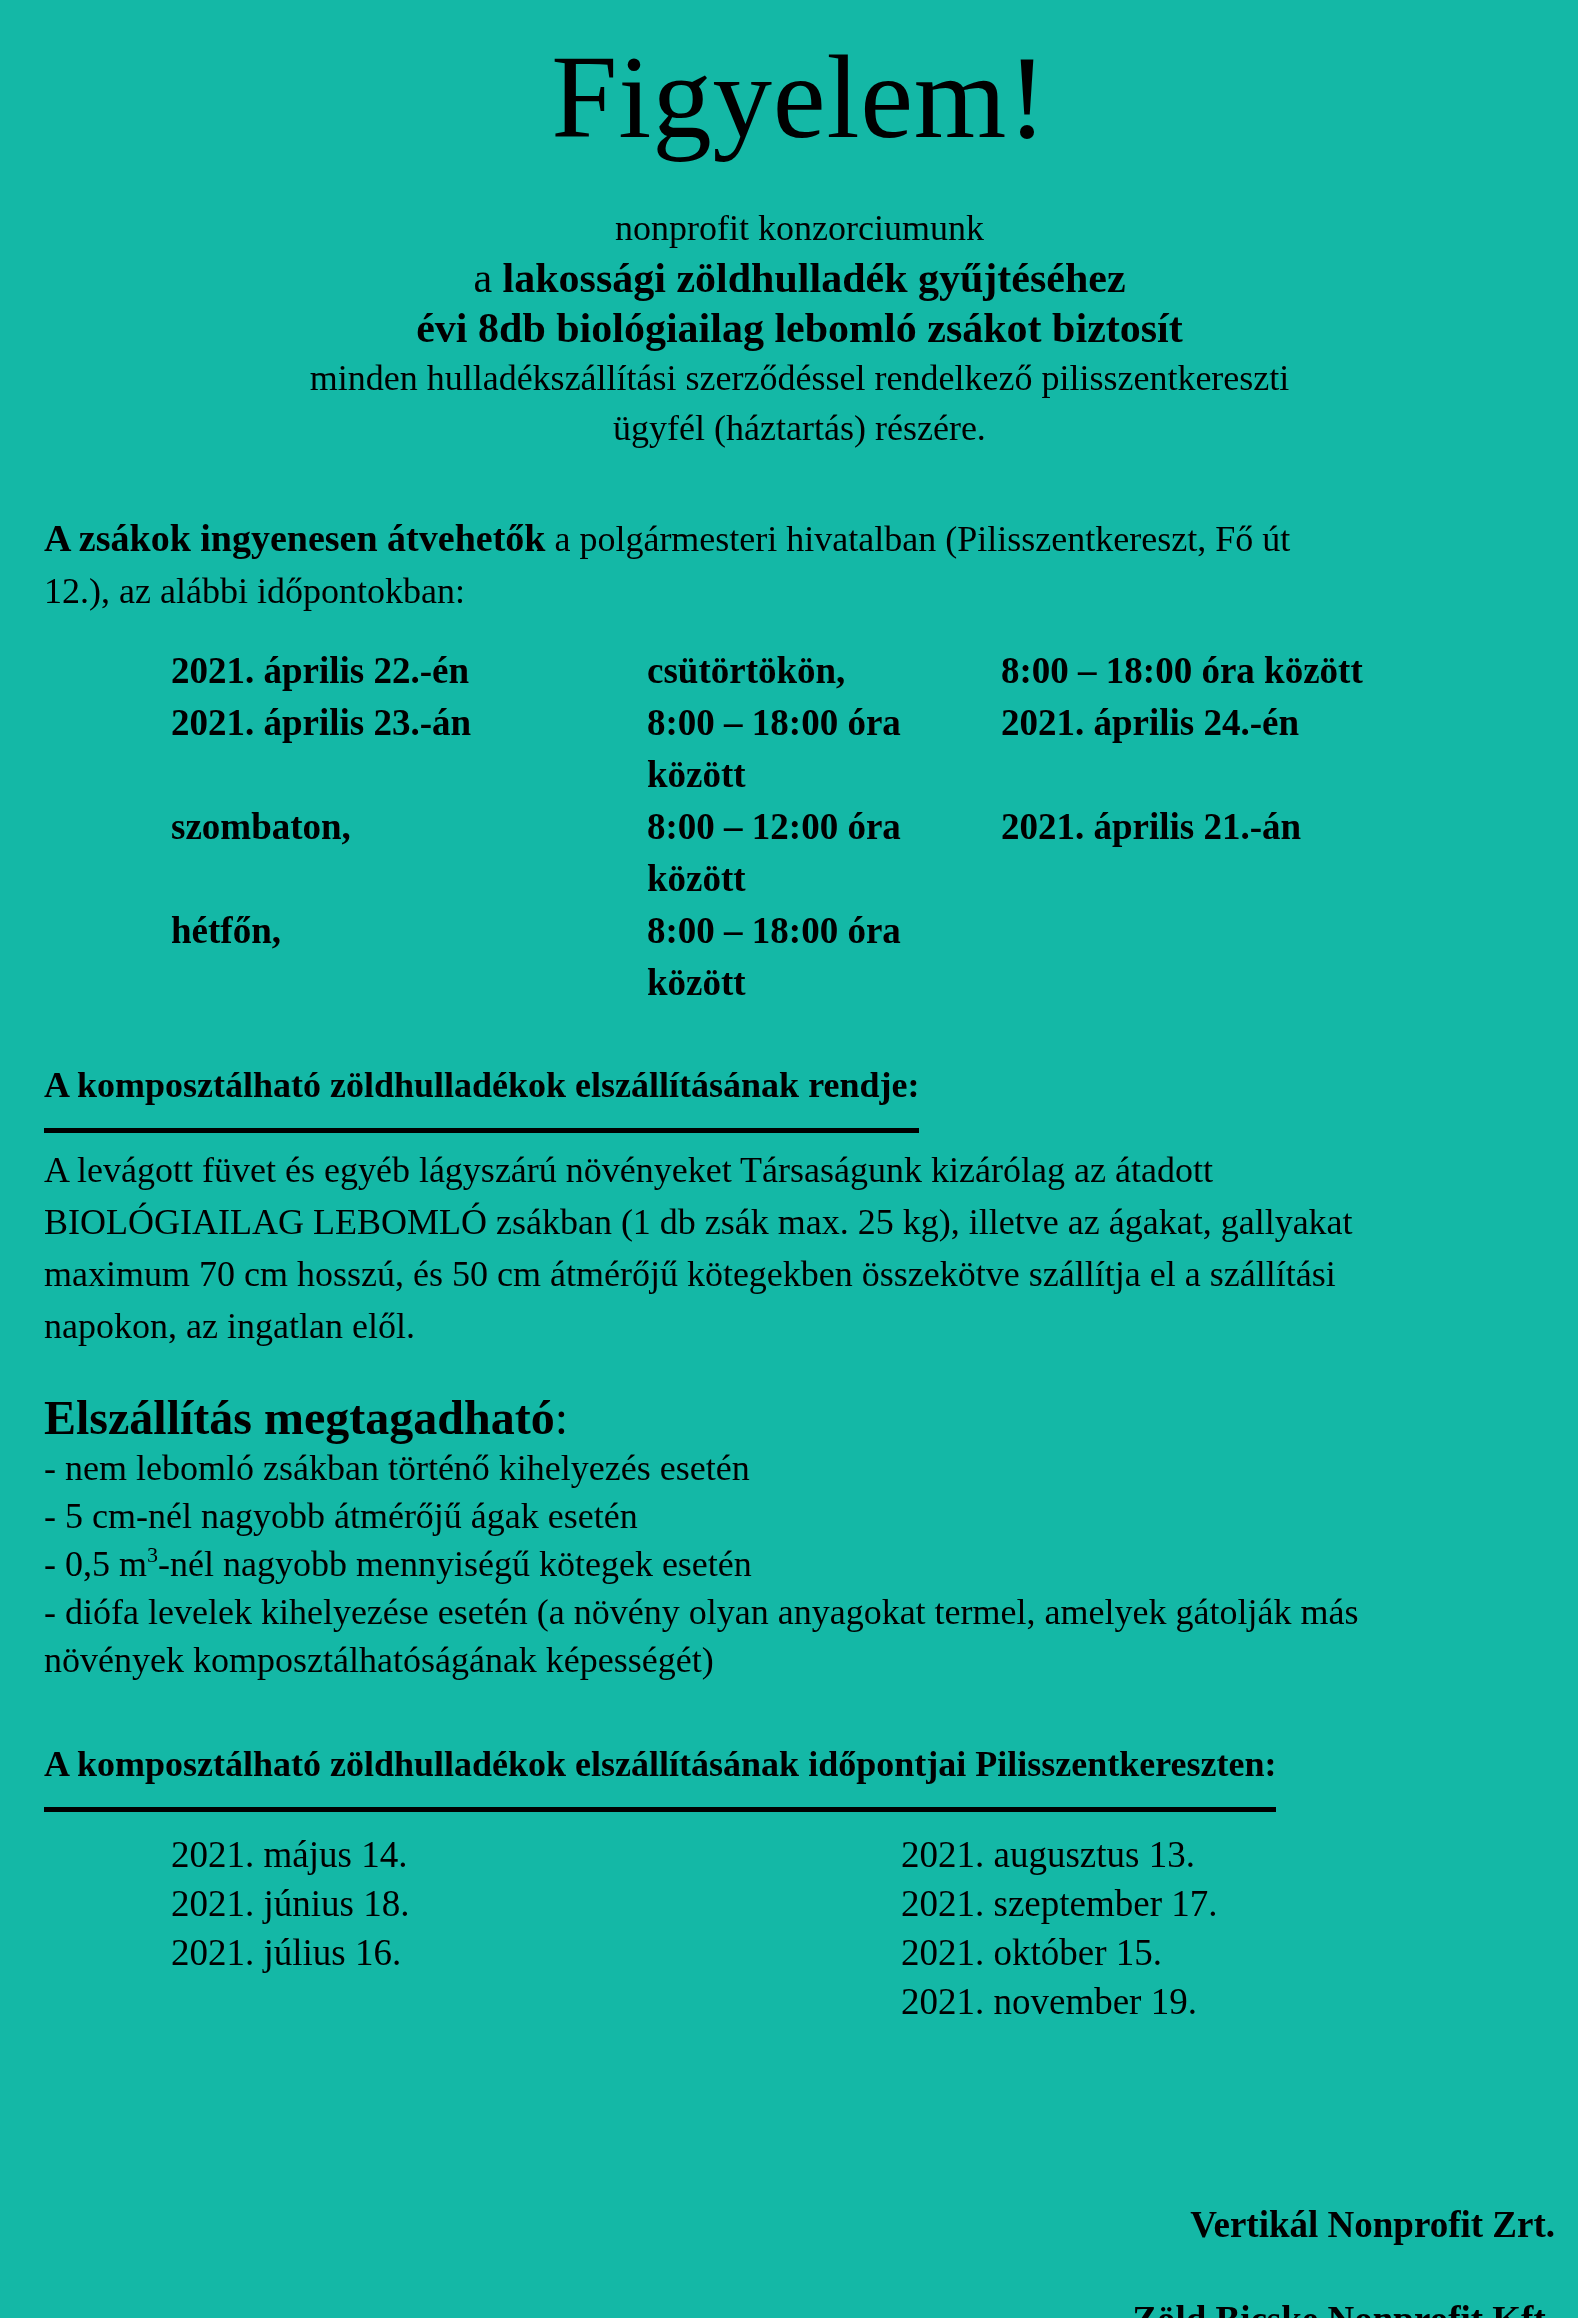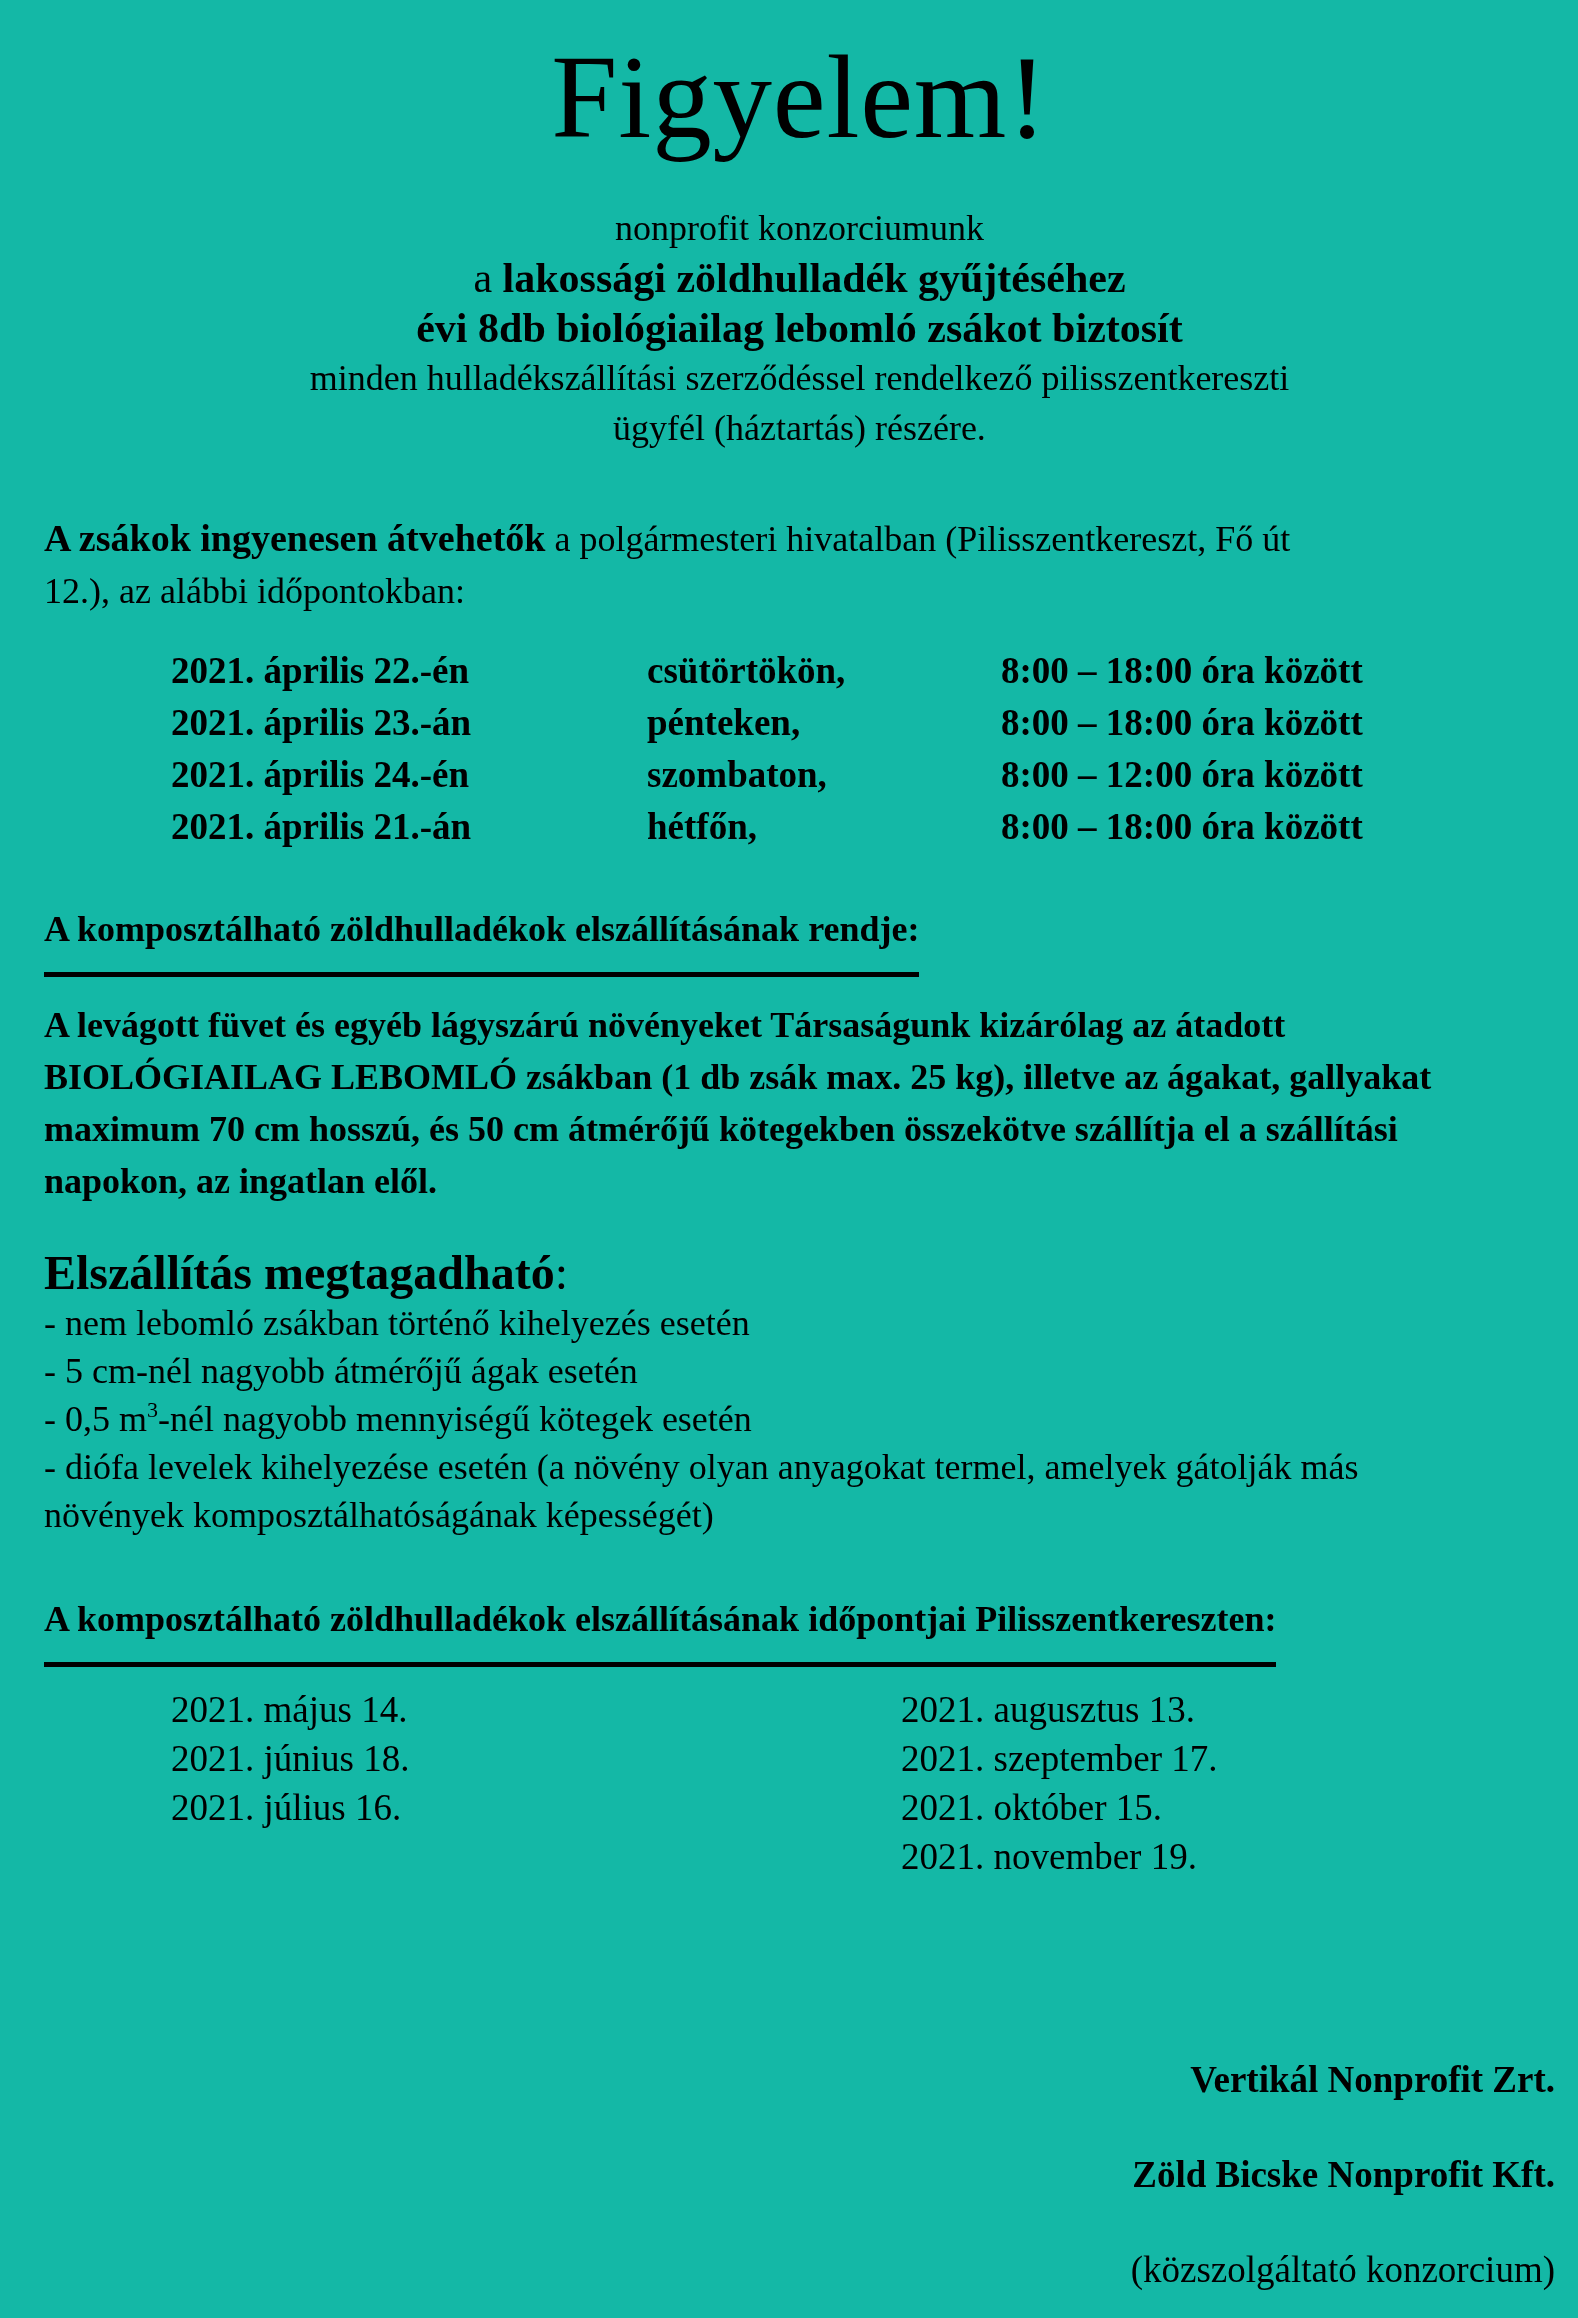--- a/index.html
+++ b/index.html
@@ -50,24 +50,23 @@
     line-height: 48px;
   }
   .heading .u {
     border-bottom: 5.6px solid #000;
     padding-bottom: 19px;
     display: inline-block;
     text-align: right;
   }
   .rules-heading { margin-top: 52px; }
   .rules-para {
-    margin-top: 22px;
+    margin-top: 11px;
     font-size: 36px;
     line-height: 52px;
-    font-weight: bold;
   }
   .refusal-heading { margin-top: 40px; font-size: 48px; line-height: 52px; }
   .refusal-heading .colon { font-weight: normal; }
   .refusal-list {
     font-size: 36px;
     line-height: 48px;
   }
   .refusal-list sup {
     font-size: 22px;
     line-height: 0;
@@ -111,21 +110,20 @@
     <div><span class="lead-bold">A zsákok ingyenesen átvehetők</span><span> a polgármesteri hivatalban (Pilisszentkereszt, Fő út</span></div>
     <div>12.), az alábbi időpontokban:</div>
   </div>
 
   <div class="schedule">
     <div>2021. április 22.-én</div>
     <div>csütörtökön,</div>
     <div>8:00 – 18:00 óra között</div>
 
     <div>2021. április 23.-án</div>
-    <div>pénteken,</div>
     <div>8:00 – 18:00 óra között</div>
 
     <div>2021. április 24.-én</div>
     <div>szombaton,</div>
     <div>8:00 – 12:00 óra között</div>
 
     <div>2021. április 21.-án</div>
     <div>hétfőn,</div>
     <div>8:00 – 18:00 óra között</div>
   </div>

